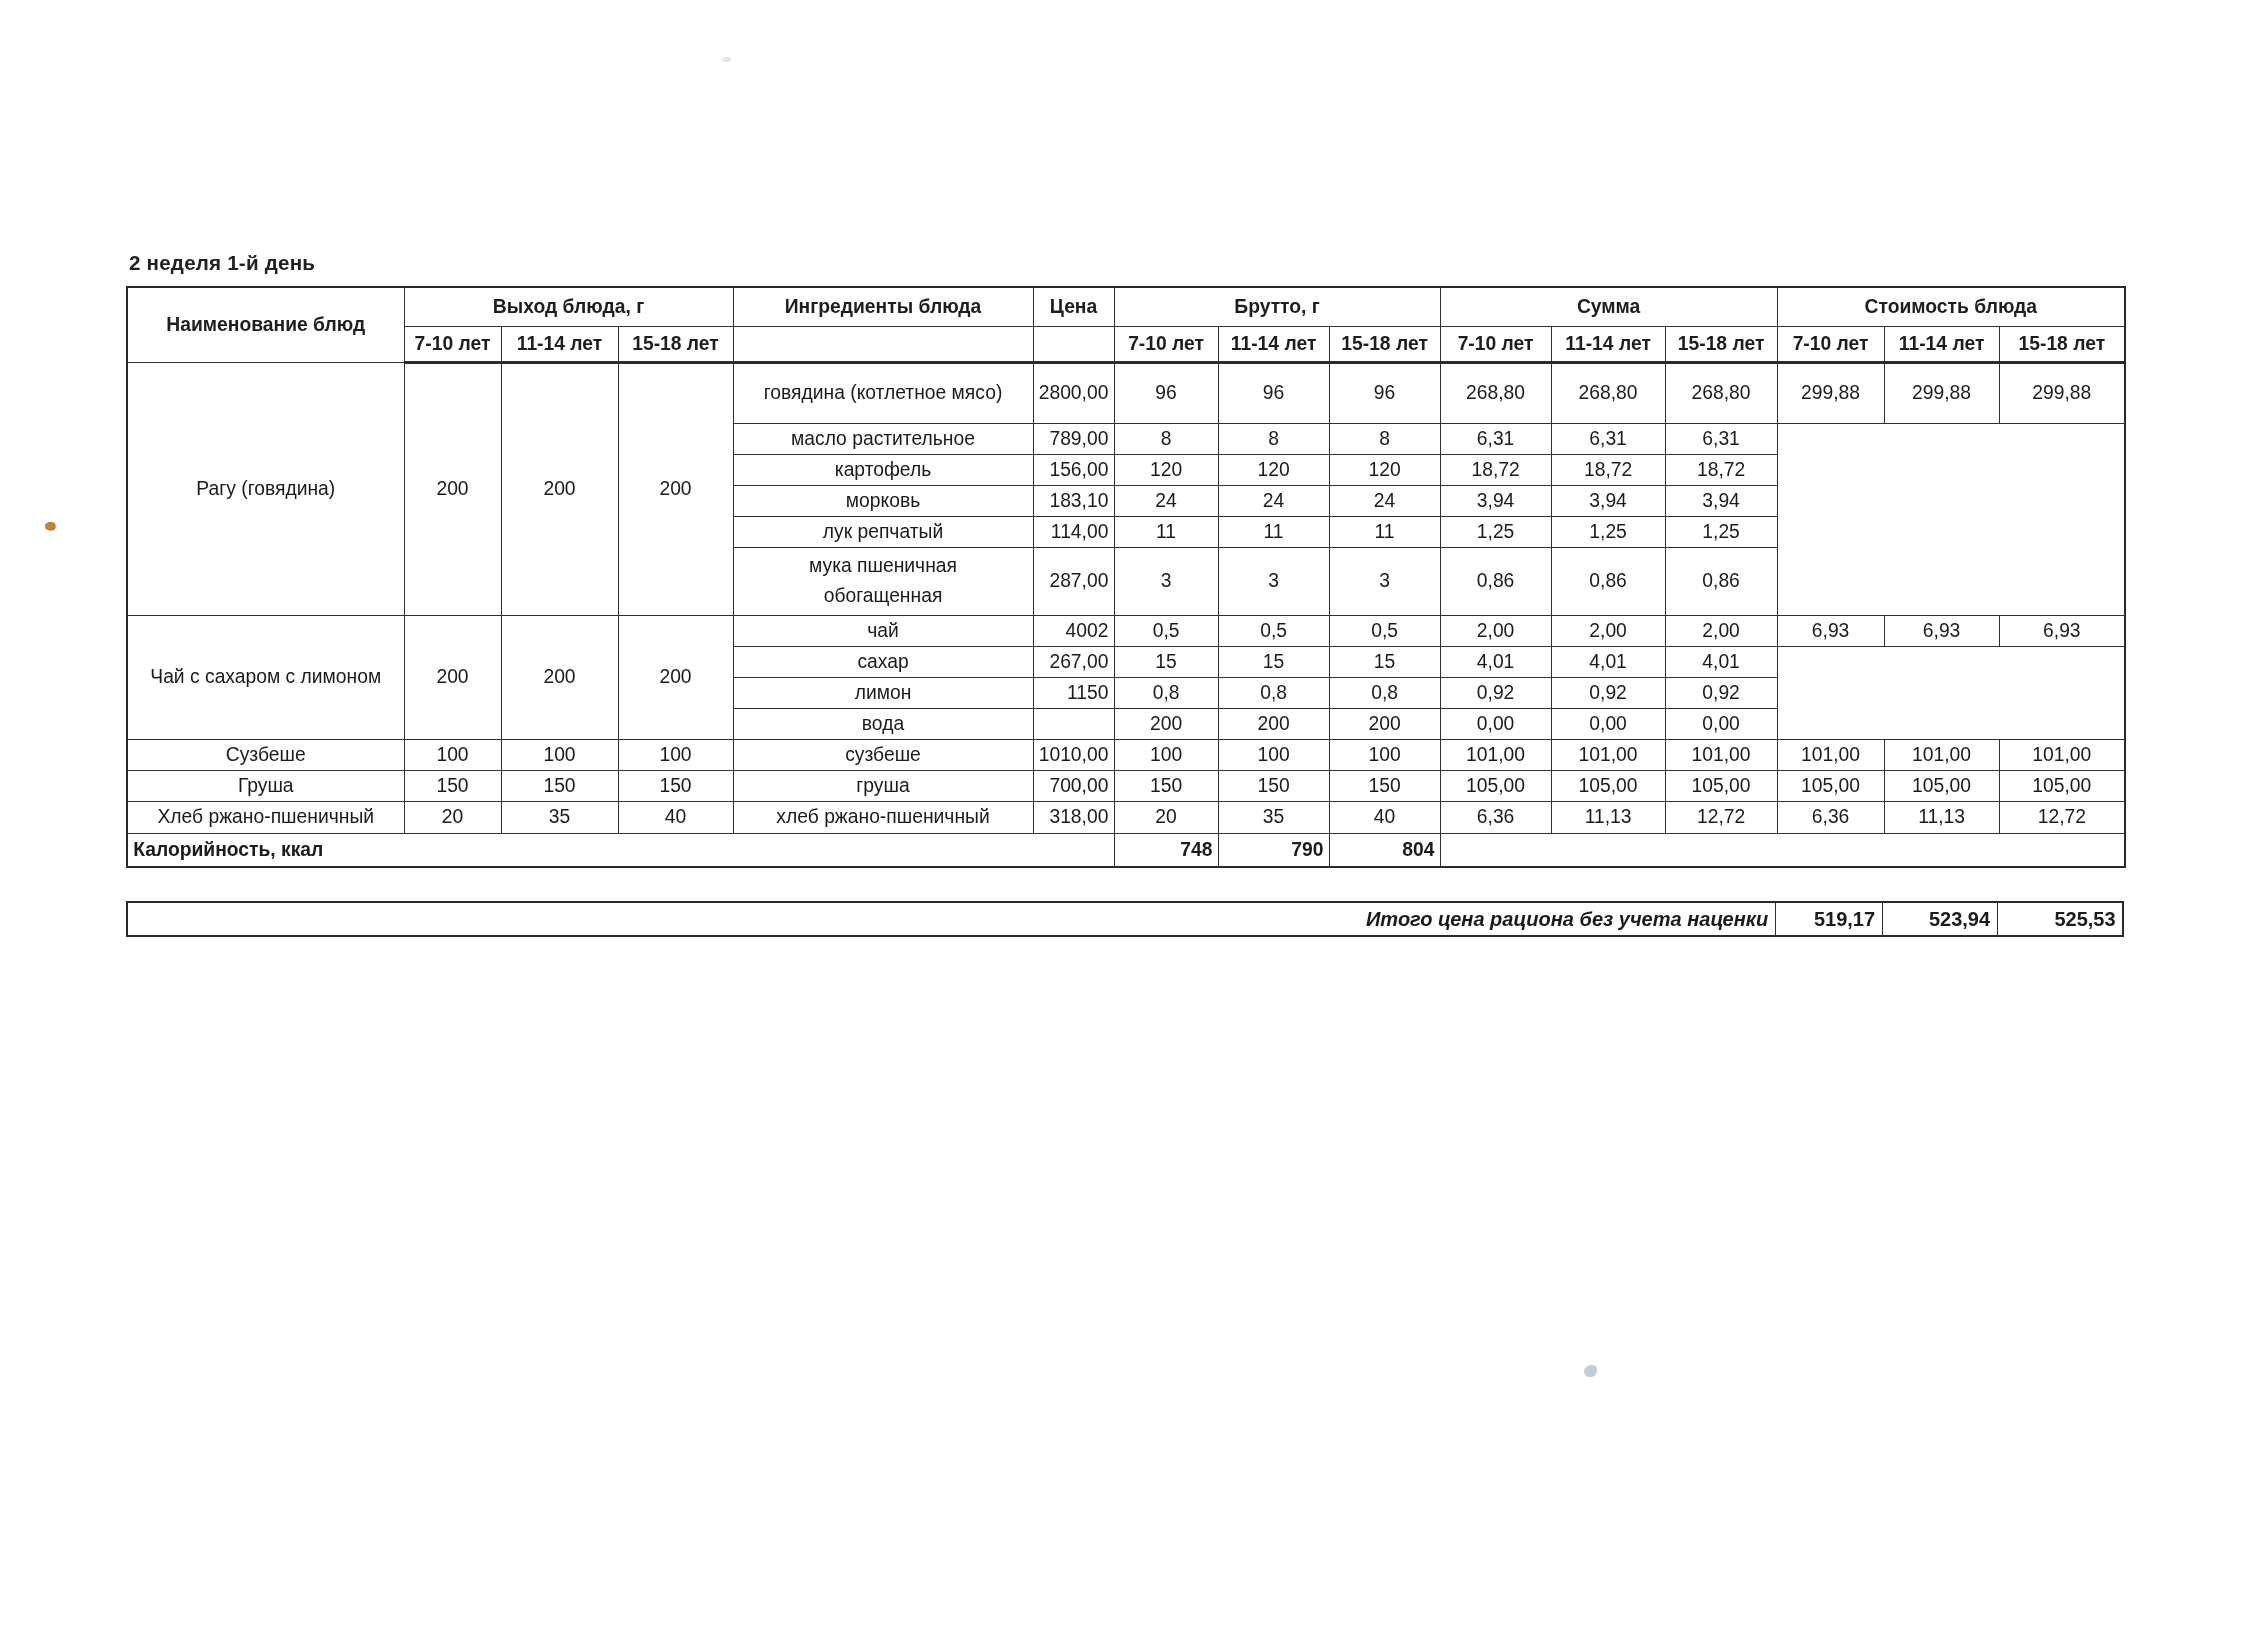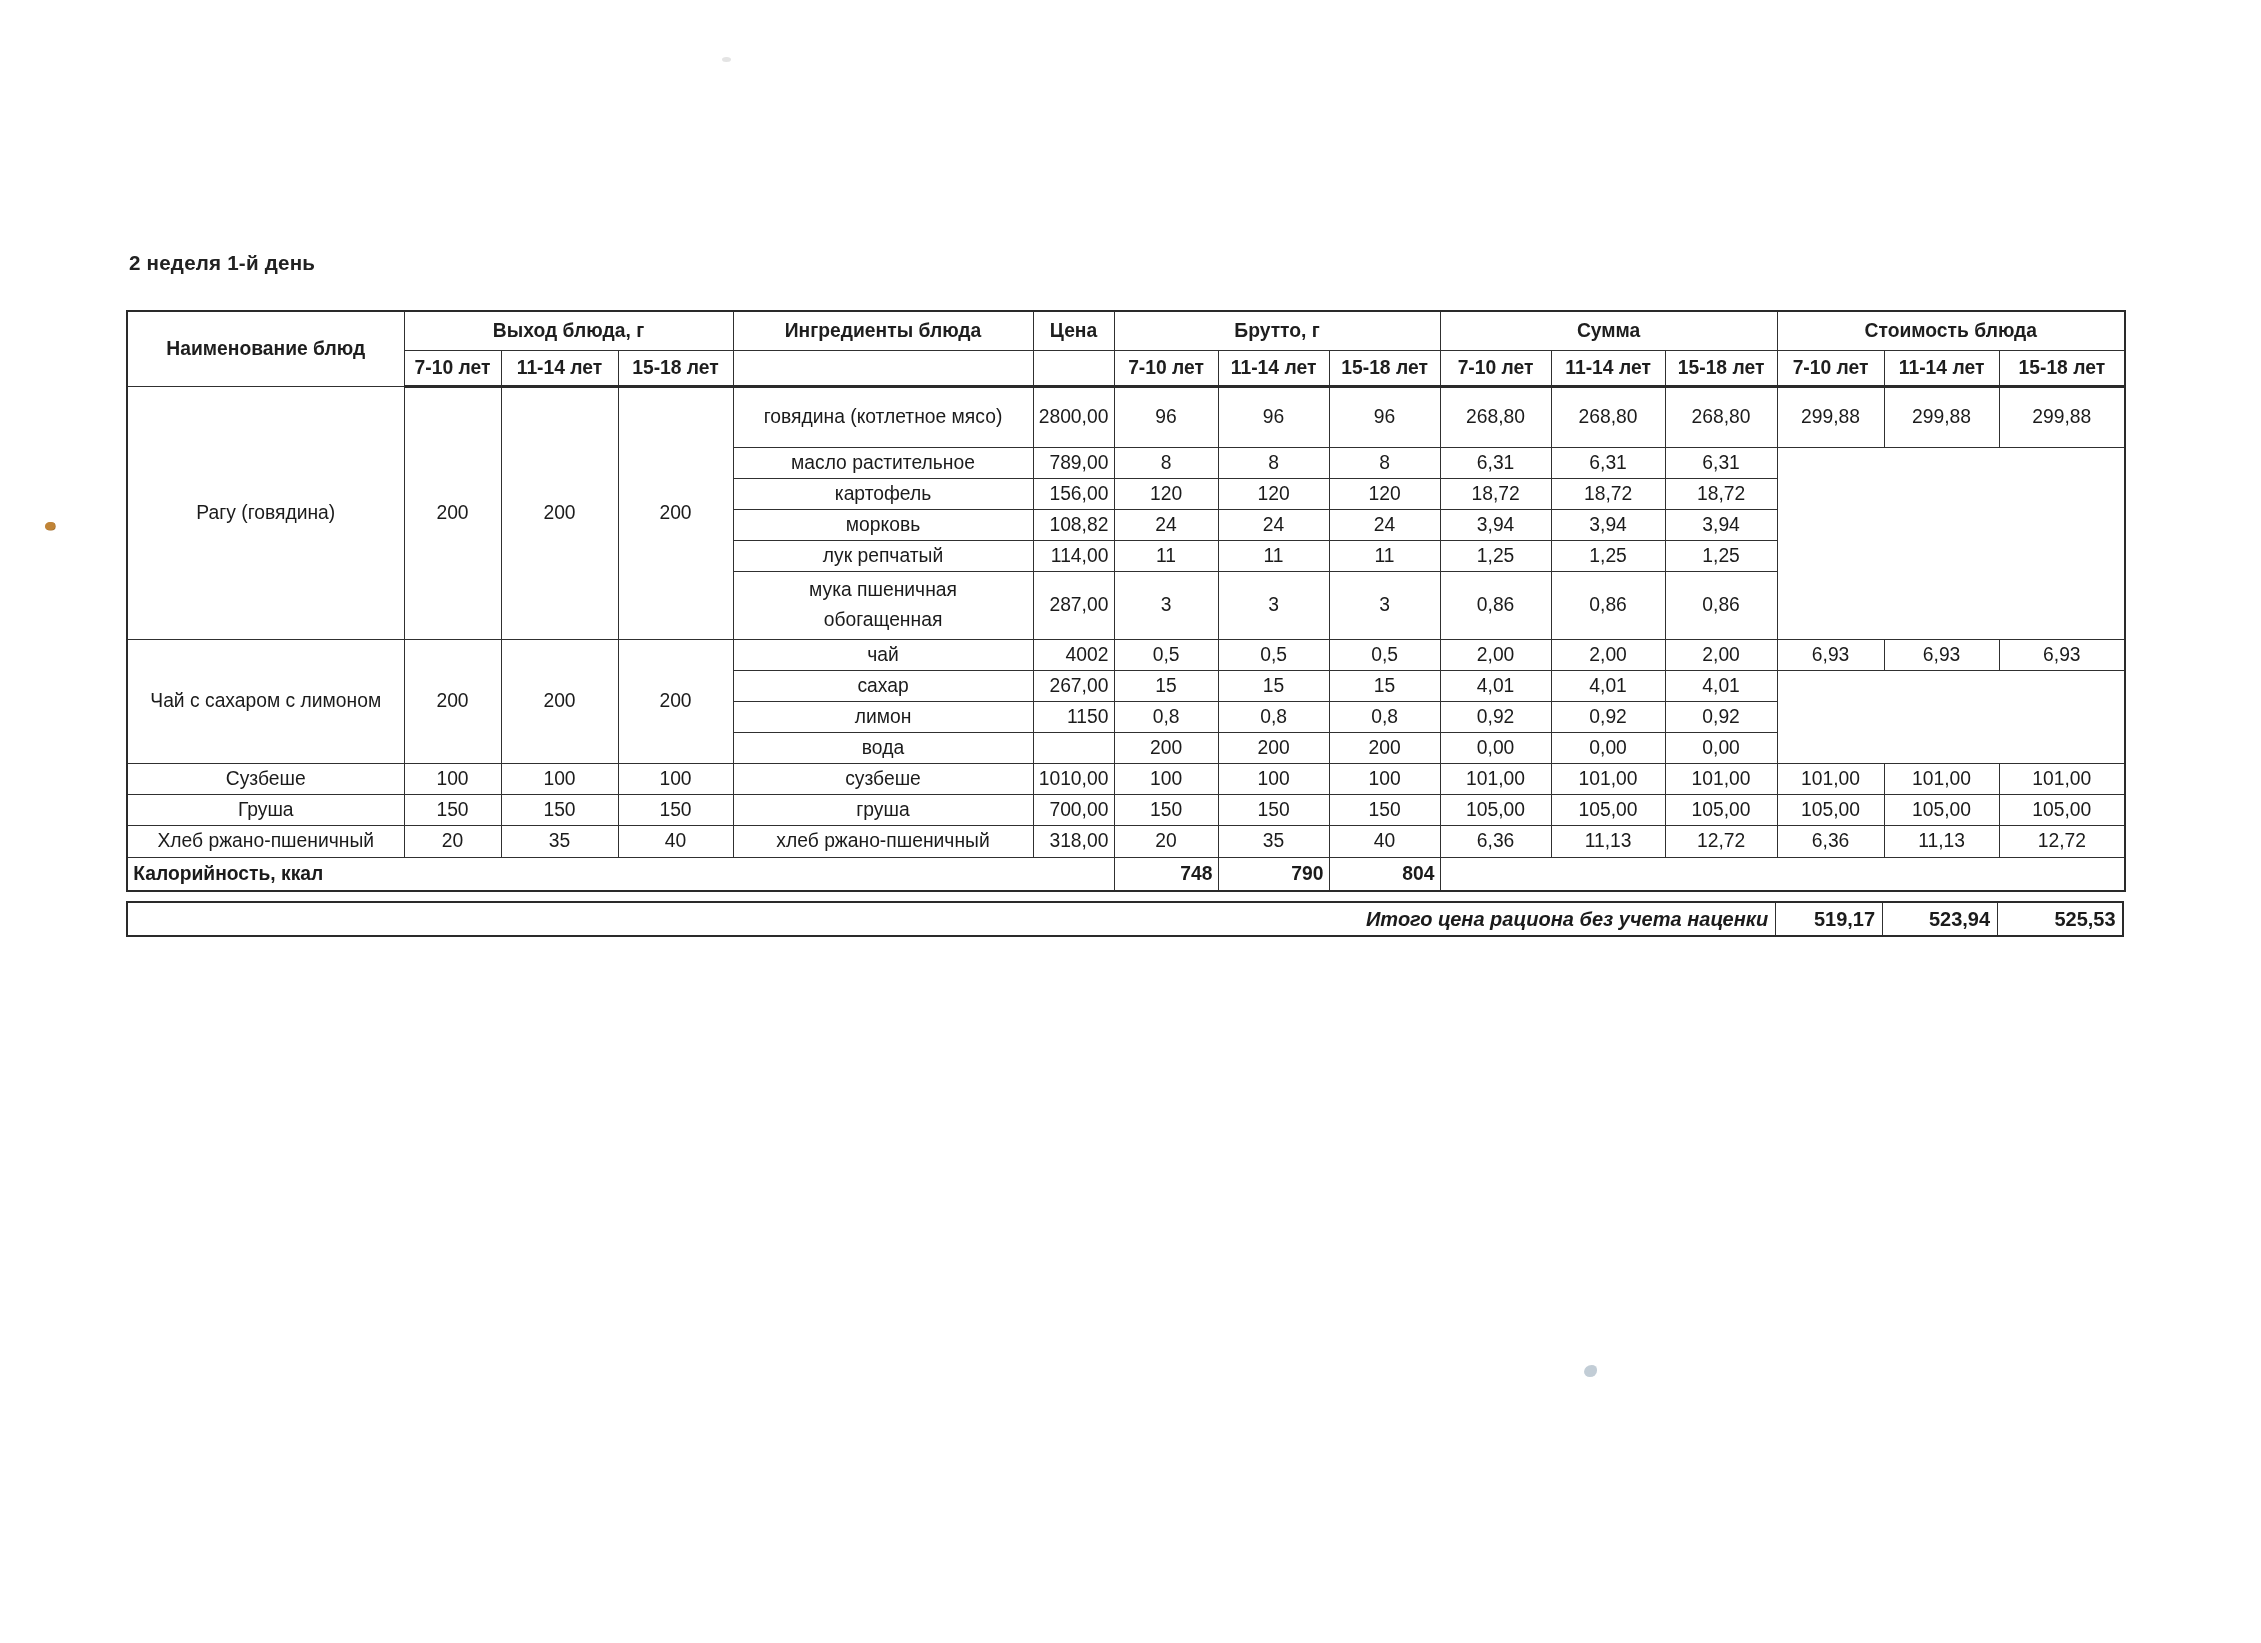--- a/index.html
+++ b/index.html
@@ -21,21 +21,21 @@
     left: 129px;
     top: 251px;
     font-size: 20.6px;
     font-weight: bold;
     letter-spacing: 0.2px;
     color: #222;
   }
   table.menu {
     position: absolute;
     left: 126px;
-    top: 310px;
+    top: 286px;
     border-collapse: collapse;
     table-layout: fixed;
     border: 2.6px solid #2a2a2a;
   }
   table.menu th, table.menu td {
     border: 1.3px solid #303030;
     font-size: 19.3px;
     padding: 1.3px 5.2px;
     overflow: hidden;
     vertical-align: middle;
@@ -196,21 +196,21 @@
         <td class="price">156,00</td>
         <td class="num">120</td>
         <td class="num">120</td>
         <td class="num">120</td>
         <td class="num">18,72</td>
         <td class="num">18,72</td>
         <td class="num">18,72</td>
       </tr>
       <tr style="height:31px">
         <td class="ingr">морковь</td>
-        <td class="price">108,82</td>
+        <td class="price">183,10</td>
         <td class="num">24</td>
         <td class="num">24</td>
         <td class="num">24</td>
         <td class="num">3,94</td>
         <td class="num">3,94</td>
         <td class="num">3,94</td>
       </tr>
       <tr style="height:31px">
         <td class="ingr">лук репчатый</td>
         <td class="price">114,00</td>

